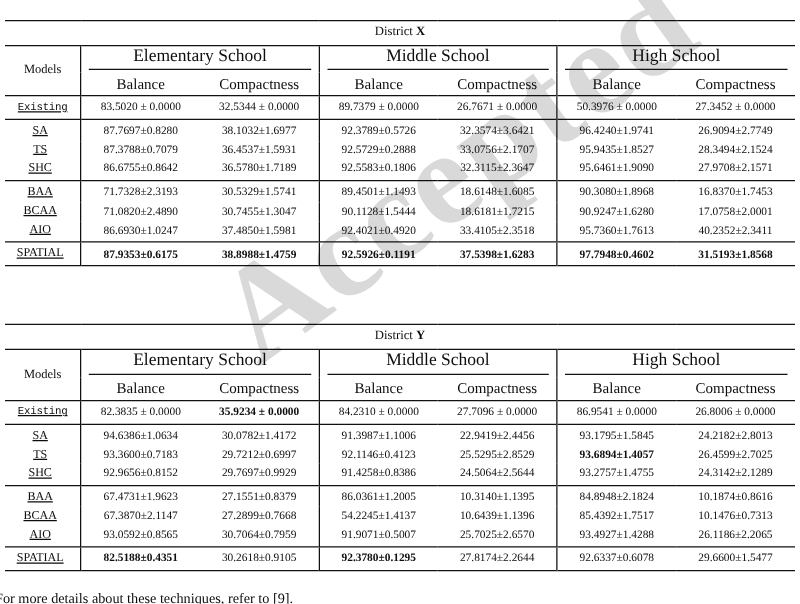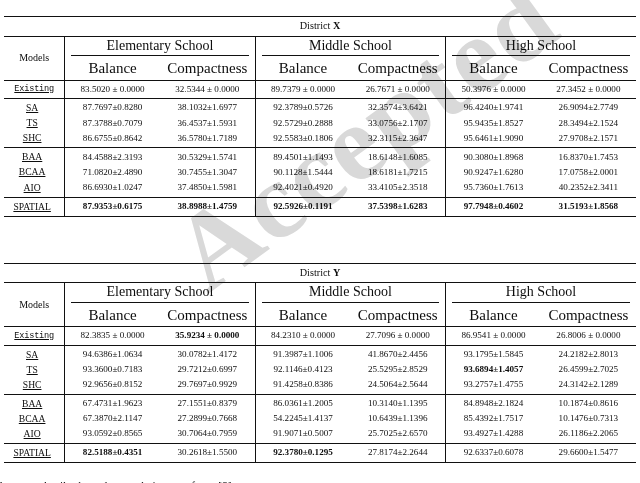--- a/index.html
+++ b/index.html
@@ -89,21 +89,21 @@
     padding: 2px 0 2px 0 !important;
   }
   .grp-head .ul {
     display: block;
     border-bottom: 0.8px solid #111;
     padding-bottom: 2px;
     margin: 0 6px;
   }
 
   .sub-head {
-    font-size: 15px;
+    font-size: 12px;
     padding: 2.5px 0 3px 0 !important;
     font-family: Liberation Serif, serif;
   }
 
   .vline { border-left: 0.9px solid #111; }
 
   .rowlabel {
     font-size: 9.6px;
     padding: 2.5px 6px 2.5px 2px !important;
     text-align: center;
@@ -209,21 +209,21 @@
               <td class="rowlabel">SHC</td>
               <td class="val vline">86.6755±0.8642</td>
               <td class="val">36.5780±1.7189</td>
               <td class="val vline">92.5583±0.1806</td>
               <td class="val">32.3115±2.3647</td>
               <td class="val vline">95.6461±1.9090</td>
               <td class="val">27.9708±2.1571</td>
             </tr>
             <tr class="rule-thin pad-sm">
               <td class="rowlabel">BAA</td>
-              <td class="val vline">84.4588±2.3193</td>
+              <td class="val vline">71.7328±2.3193</td>
               <td class="val">30.5329±1.5741</td>
               <td class="val vline">89.4501±1.1493</td>
               <td class="val">18.6148±1.6085</td>
               <td class="val vline">90.3080±1.8968</td>
               <td class="val">16.8370±1.7453</td>
             </tr>
             <tr>
               <td class="rowlabel">BCAA</td>
               <td class="val vline">71.0820±2.4890</td>
               <td class="val">30.7455±1.3047</td>
@@ -299,21 +299,21 @@
               <td class="val vline">84.2310 ± 0.0000</td>
               <td class="val">27.7096 ± 0.0000</td>
               <td class="val vline">86.9541 ± 0.0000</td>
               <td class="val">26.8006 ± 0.0000</td>
             </tr>
             <tr class="rule-thin pad-sm">
               <td class="rowlabel">SA</td>
               <td class="val vline">94.6386±1.0634</td>
               <td class="val">30.0782±1.4172</td>
               <td class="val vline">91.3987±1.1006</td>
-              <td class="val">41.8670±2.4456</td>
+              <td class="val">22.9419±2.4456</td>
               <td class="val vline">93.1795±1.5845</td>
               <td class="val">24.2182±2.8013</td>
             </tr>
             <tr>
               <td class="rowlabel">TS</td>
               <td class="val vline">93.3600±0.7183</td>
               <td class="val">29.7212±0.6997</td>
               <td class="val vline">92.1146±0.4123</td>
               <td class="val">25.5295±2.8529</td>
               <td class="val b vline">93.6894±1.4057</td>
@@ -351,21 +351,21 @@
               <td class="val vline">93.0592±0.8565</td>
               <td class="val">30.7064±0.7959</td>
               <td class="val vline">91.9071±0.5007</td>
               <td class="val">25.7025±2.6570</td>
               <td class="val vline">93.4927±1.4288</td>
               <td class="val">26.1186±2.2065</td>
             </tr>
             <tr class="rule-thin pad-sm pad-bt">
               <td class="rowlabel">SPATIAL</td>
               <td class="val b vline">82.5188±0.4351</td>
-              <td class="val">30.2618±1.5500</td>
+              <td class="val">30.2618±0.9105</td>
               <td class="val b vline">92.3780±0.1295</td>
               <td class="val">27.8174±2.2644</td>
               <td class="val vline">92.6337±0.6078</td>
               <td class="val">29.6600±1.5477</td>
             </tr>
             <tr class="rule-thick">
               <td colspan="7" style="height: 0px;"></td>
             </tr>
           </tbody>
         </table>

